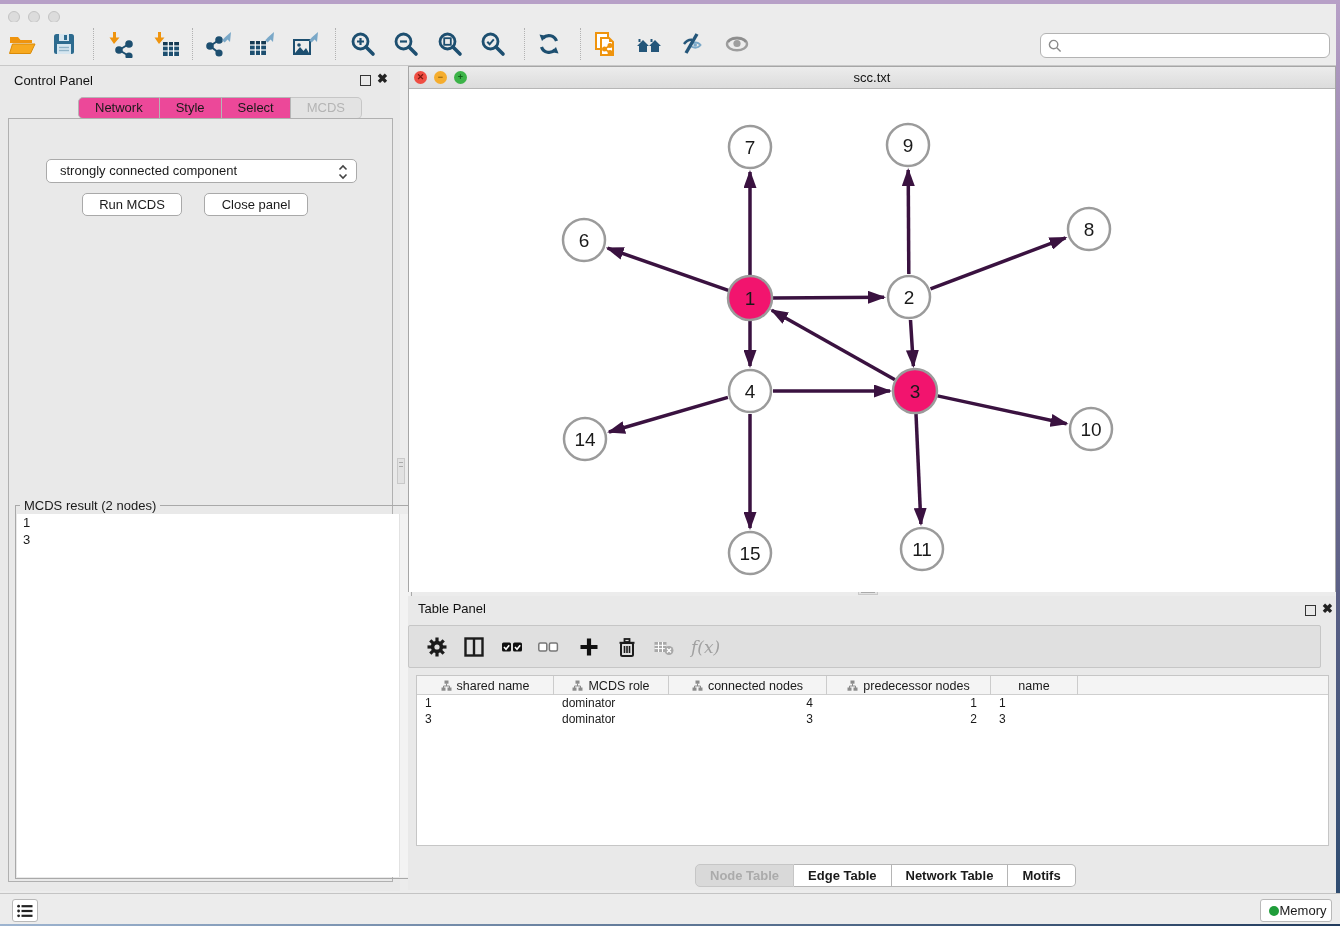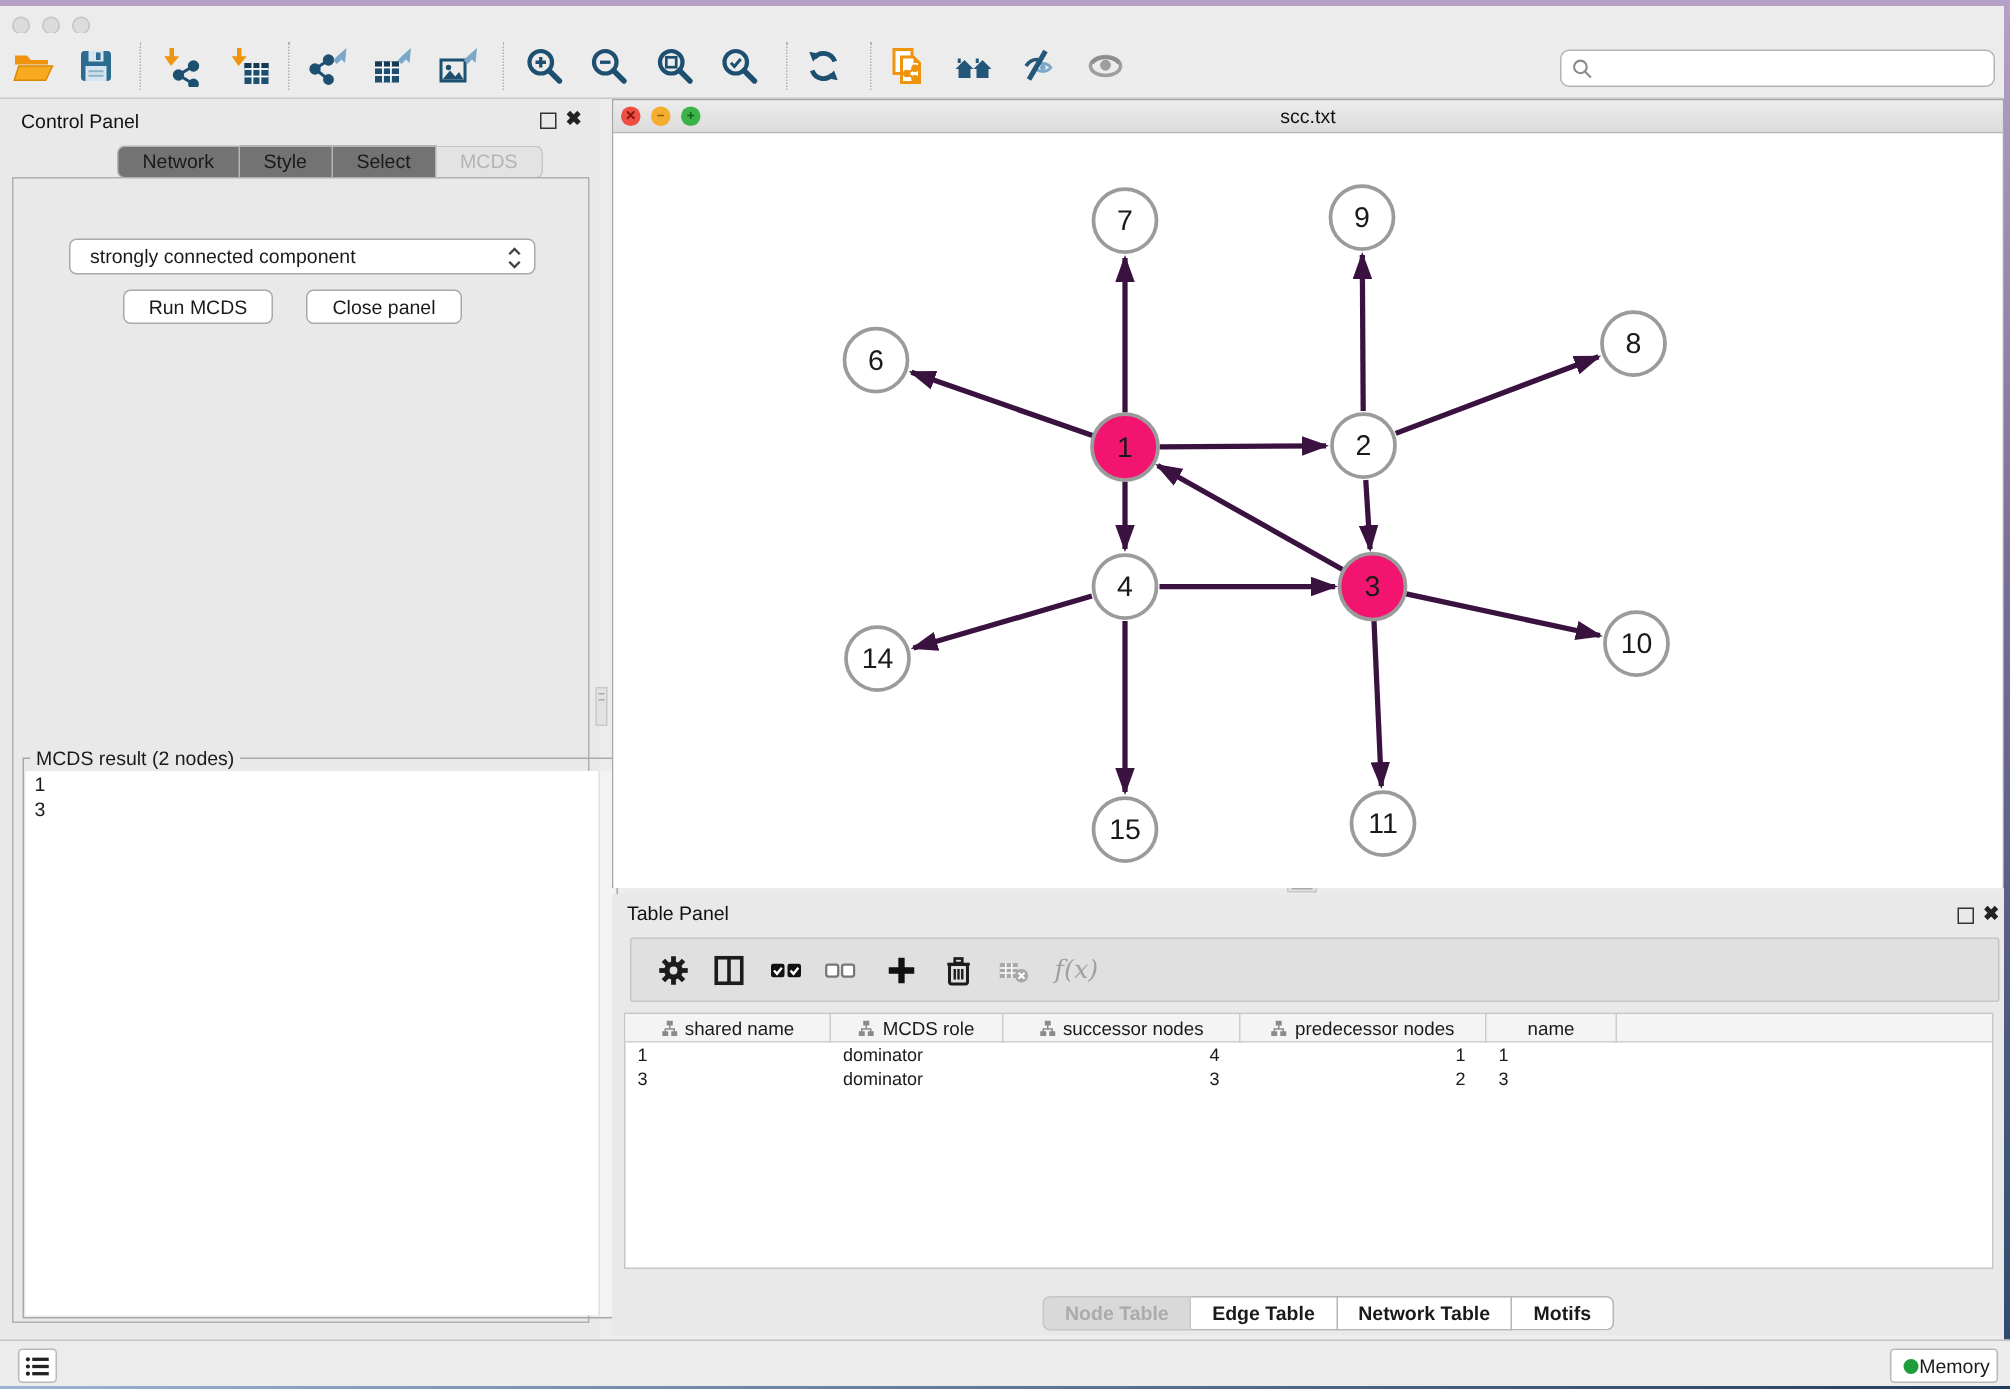--- a/index.html
+++ b/index.html
@@ -23,21 +23,21 @@
   .searchbox { position:absolute; left:1040px; top:11px; width:290px; height:25px; background:#fff; border:1px solid #b3b3b3; border-radius:6px; }
   .searchbox svg { position:absolute; left:7px; top:5px; }
   .searchbox input { position:absolute; left:26px; top:2px; width:256px; height:19px; border:none; outline:none; font-size:13px; background:transparent; }
 
   
   .control-panel { position:absolute; left:0; top:66px; width:400px; height:825px; background:#e9e9e9; }
   .cp-header { position:absolute; left:14px; top:7px; font-size:13px; color:#111; }
   .panel-float { position:absolute; width:11px; height:11px; border:1.6px solid #333; top:9px; }
   .panel-close { position:absolute; top:5px; font-size:13px; font-weight:bold; color:#222; }
   .cp-tabs { position:absolute; left:78px; top:31px; height:22px; display:flex; }
-  .cp-tab { height:22px; padding:0 16px; background:#737373; border:1px solid #b5b5b5; border-left:none; font-size:13px; line-height:20px; text-align:center; }
+  .cp-tab { height:22px; padding:0 16px; background:#ec4899; border:1px solid #b5b5b5; border-left:none; font-size:13px; line-height:20px; text-align:center; }
   .cp-tab:first-child { border-left:1px solid #b5b5b5; border-radius:5px 0 0 5px; }
   .cp-tab:last-child { border-radius:0 5px 5px 0; }
   .cp-tab.active { background:#e3e3e3; color:#b4b4b4; border-color:#c6c6c6; }
   .cp-body { position:absolute; left:8px; top:52px; width:385px; height:764px; border:1px solid #b0b0b0; background:#e9e9e9; }
   .opt-label { position:absolute; left:0; right:0; top:19px; text-align:center; font-size:13px; }
   .dropdown { position:absolute; left:37px; top:40px; width:311px; height:24px; background:#fff; border:1px solid #aaa; border-radius:5px; font-size:13px; line-height:22px; padding-left:13px; }
   .dropdown .stepper { position:absolute; right:8px; top:3px; }
   .btn { position:absolute; top:74px; height:23px; background:#fff; border:1px solid #a9a9a9; border-radius:5px; font-size:13px; text-align:center; line-height:21px; }
   .groupbox { position:absolute; left:6px; top:386px; width:397px; height:374px; border:1px solid #a9a9a9; }
   .groupbox-label { position:absolute; left:4px; top:-8px; background:#e9e9e9; padding:0 4px; font-size:13px; }
@@ -54,21 +54,21 @@
   
   .network-window { position:absolute; left:408px; top:66px; width:928px; height:526px; border:1px solid #a6a6a6; background:#fff; }
   .nw-titlebar { position:absolute; left:0; top:0; right:0; height:22px; background:linear-gradient(#ececec,#dcdcdc); border-bottom:1px solid #b6b6b6; }
   .nw-titlebar .light { position:absolute; top:4px; width:13px; height:13px; border-radius:50%; font-size:9px; font-weight:bold; text-align:center; line-height:13px; }
   .nw-title { position:absolute; left:0; right:0; top:3px; text-align:center; font-size:13px; color:#111; }
   .nw-canvas { position:absolute; left:0; top:22px; width:926px; height:503px; background:#fff; }
 
   
   .table-panel { position:absolute; left:408px; top:596px; width:928px; height:294px; background:#e9e9e9; }
   .tp-header { position:absolute; left:10px; top:5px; font-size:13px; color:#111; }
-  .tp-toolbar { position:absolute; left:12px; top:29px; width:913px; height:43px; background:#e0e0e0; border:1px solid #c6c6c6; border-radius:2px; }
+  .tp-toolbar { position:absolute; left:0; top:29px; width:913px; height:43px; background:#e0e0e0; border:1px solid #c6c6c6; border-radius:2px; }
   .tp-btn { position:absolute; top:10px; width:22px; height:22px; }
   .tp-table { position:absolute; left:8px; top:79px; width:913px; height:171px; background:#fff; border:1px solid #c6c6c6; }
   .tp-thead { display:flex; height:19px; background:#f4f4f4; border-bottom:1px solid #cfcfcf; }
   .tp-th { display:flex; align-items:center; justify-content:center; gap:5px; font-size:12.5px; border-right:1px solid #cccccc; height:19px; }
   .tp-row { display:flex; height:16px; }
   .tp-td { font-size:12px; line-height:16px; padding:0 8px; overflow:hidden; white-space:nowrap; }
   .tp-td.right { text-align:right; padding-right:14px; }
   .tp-tabs { position:absolute; left:287px; top:268px; height:23px; display:flex;text-align:center; }
   .tp-tab { height:23px; padding:0 14px; background:#fff; border:1px solid #b5b5b5; border-left:none; font-size:13px; font-weight:bold; line-height:21px; }
   .tp-tab:first-child { border-left:1px solid #b5b5b5; border-radius:5px 0 0 5px; }
@@ -480,21 +480,21 @@
           </svg>
           <span>MCDS role</span>
         </div>
         <div class="tp-th" style="width: 158px;">
           <svg width="11" height="11" viewBox="0 0 11 11">
             <path d="M5.5 3.5V6M2.5 8.5V6h6v2.5" stroke="#8b8b8b" fill="none"></path>
             <rect x="3.5" y="0.5" width="4" height="3.2" fill="#8b8b8b"></rect>
             <rect x="0.5" y="7.5" width="4" height="3.2" fill="#8b8b8b"></rect>
             <rect x="6.5" y="7.5" width="4" height="3.2" fill="#8b8b8b"></rect>
           </svg>
-          <span>successor nodes</span>
+          <span>connected nodes</span>
         </div>
         <div class="tp-th" style="width: 164px;">
           <svg width="11" height="11" viewBox="0 0 11 11">
             <path d="M5.5 3.5V6M2.5 8.5V6h6v2.5" stroke="#8b8b8b" fill="none"></path>
             <rect x="3.5" y="0.5" width="4" height="3.2" fill="#8b8b8b"></rect>
             <rect x="0.5" y="7.5" width="4" height="3.2" fill="#8b8b8b"></rect>
             <rect x="6.5" y="7.5" width="4" height="3.2" fill="#8b8b8b"></rect>
           </svg>
           <span>predecessor nodes</span>
         </div>

